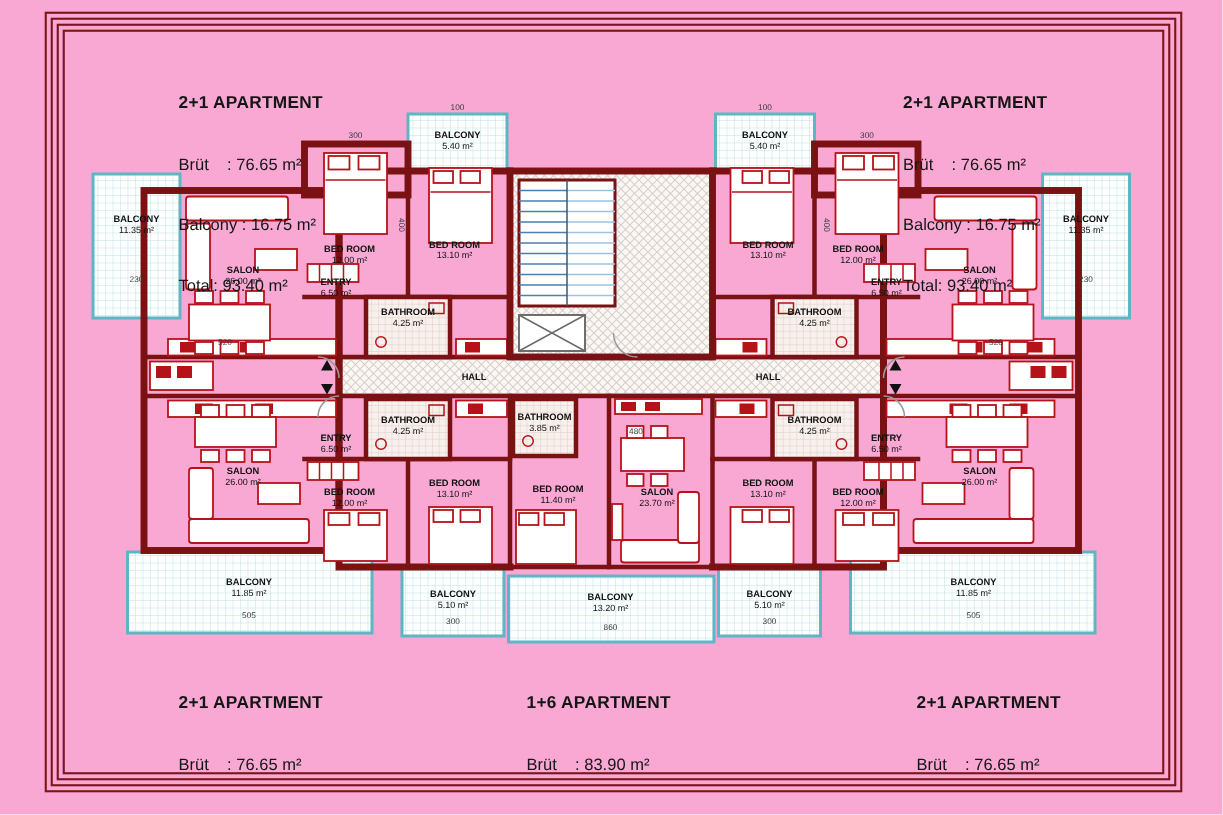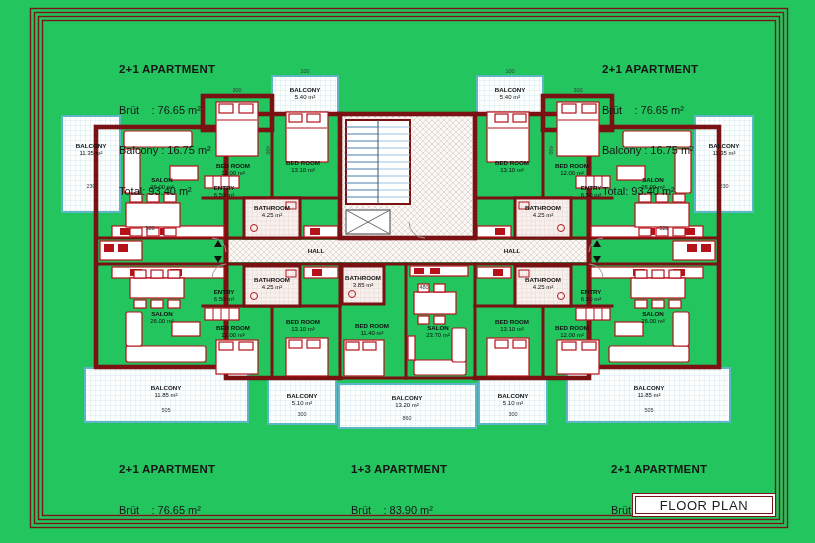--- a/index.html
+++ b/index.html
@@ -1,16 +1,16 @@
 <!DOCTYPE html>
 <html style="--wall: #7a1113; --furniture: #b5121a; --balcony_line: #5cb6c4; --stair_blue: #4a7fae; --frame: #7b1518;"><head>
 <meta charset="utf-8">
 <style>
   html,body{margin:0;padding:0;background:#ffffff;}
-  .stage{position:relative;width:815px;height:543px;background:#22c55e;overflow:hidden;
+  .stage{position:relative;width:815px;height:543px;background:#f9a8d4;overflow:hidden;
          font-family:"Liberation Sans",sans-serif;}
   svg{position:absolute;left:0;top:0;}
 
   
   :root{
     --wall:#7a1113; --furniture:#b5121a; --balcony_line:#5cb6c4;
     --stair_blue:#4a7fae; --frame:#7b1518;
   }
   .frame-rect{stroke:var(--frame);fill:none;stroke-width:1.4;}
   .wall{stroke:var(--wall);fill:none;stroke-width:3;stroke-linecap:square;}
@@ -292,31 +292,26 @@
     <div>Balcony : 16.75 m²</div>
     <div>Total: 93.40 m²</div>
   </div>
   <div class="spec" style="left:119px;top:436px">
     <div class="t">2+1 APARTMENT</div>
     <div>Brüt    : 76.65 m²</div>
     
     
   </div>
   <div class="spec" style="left:351px;top:436px">
-    <div class="t">1+3 APARTMENT</div>
+    <div class="t">1+6 APARTMENT</div>
     <div>Brüt    : 83.90 m²</div>
     
     
   </div>
   <div class="spec" style="left:611px;top:436px">
     <div class="t">2+1 APARTMENT</div>
     <div>Brüt    : 76.65 m²</div>
     
     
   </div>
 
-  <div class="fpbox" style="left:632px;top:493px;width:144px;height:24px">
-    <div class="fpinner">
-      <span>FLOOR PLAN</span>
-    </div>
-  </div>
 
 </div>
 
 </body></html>

